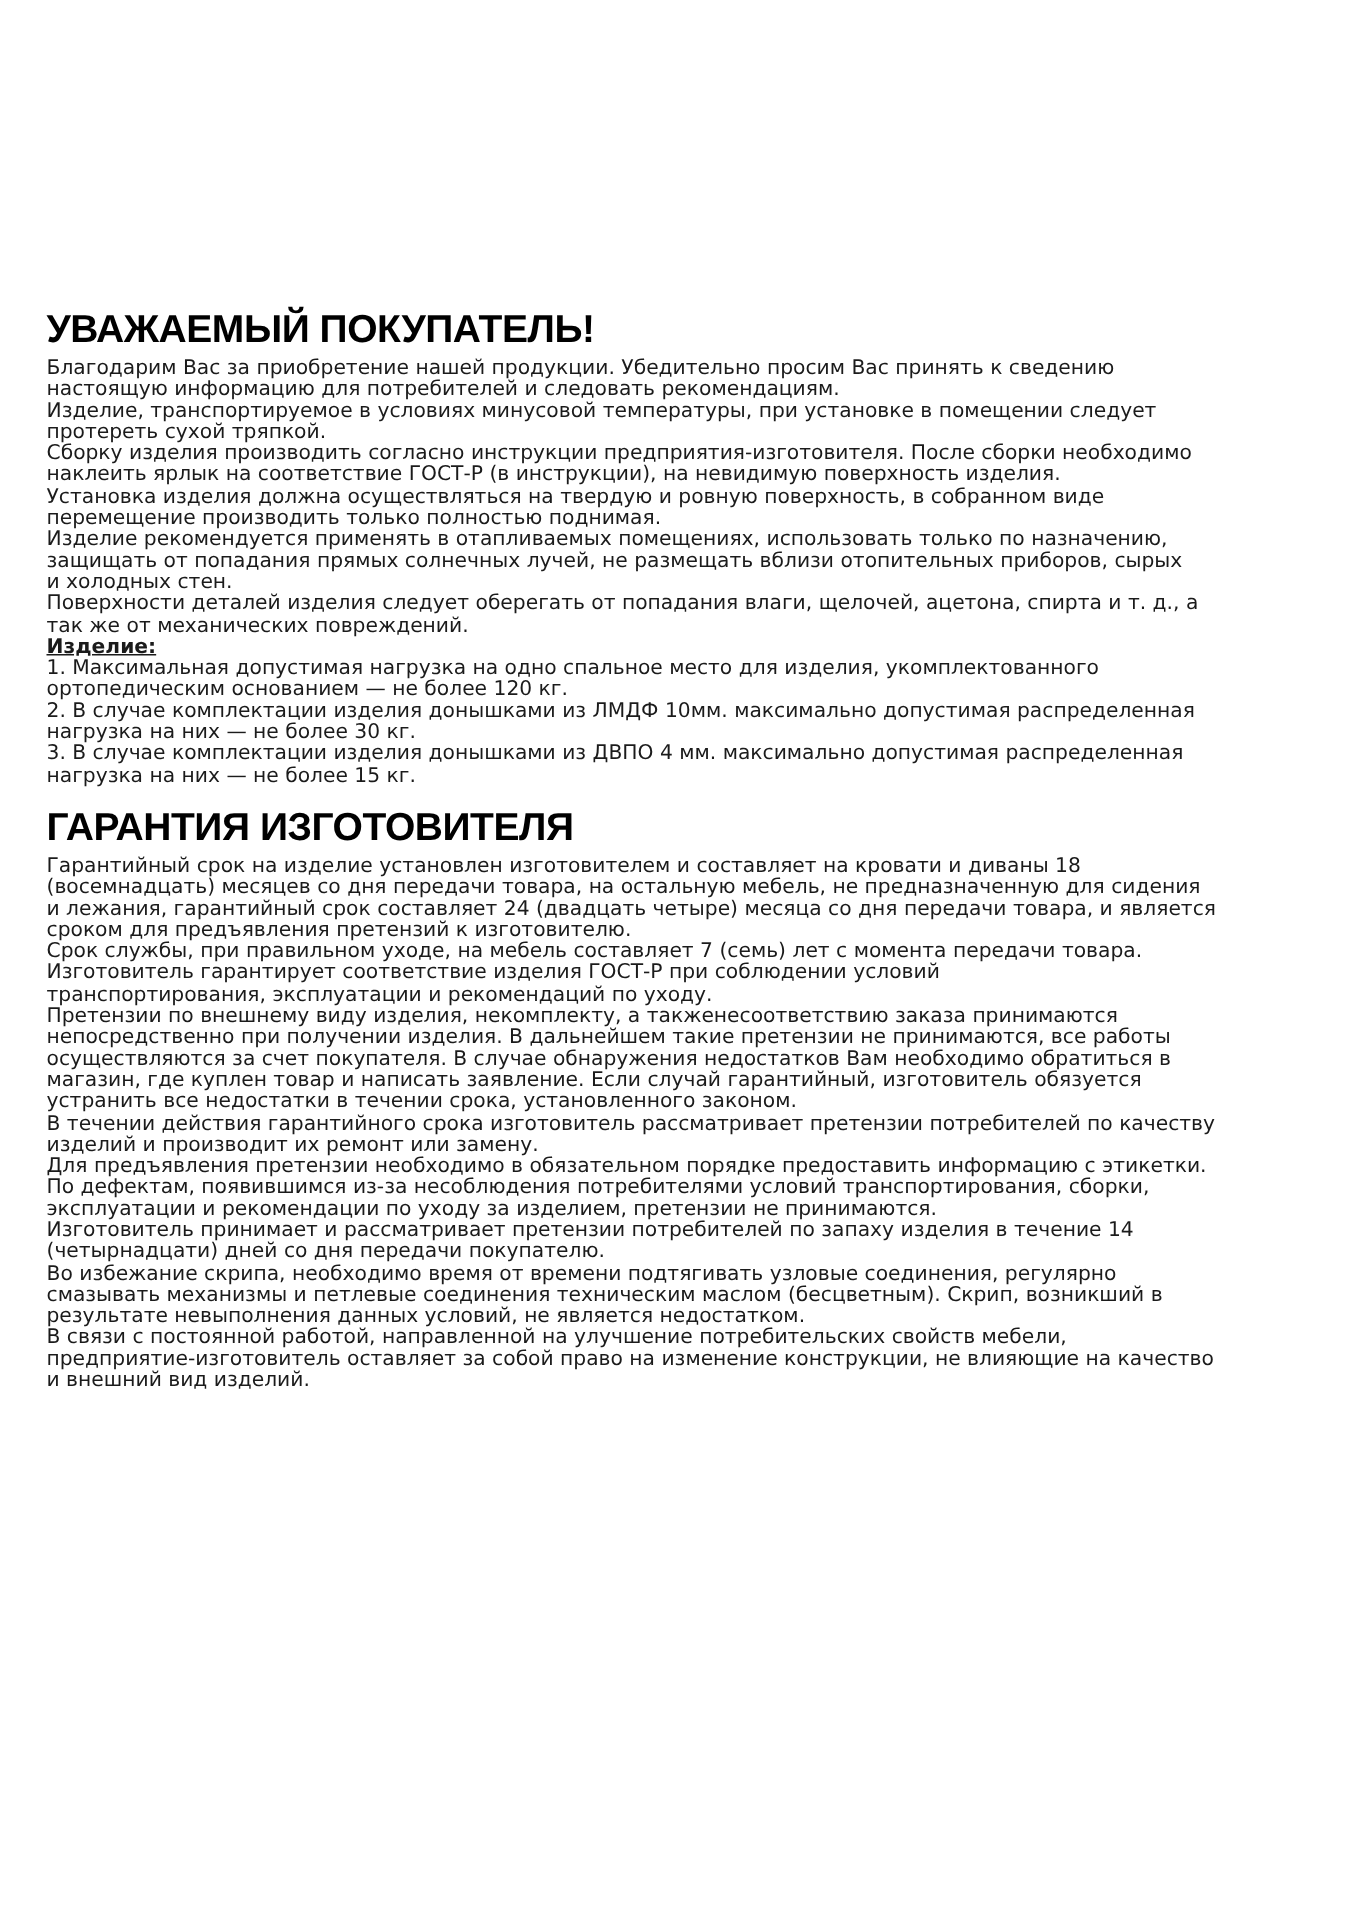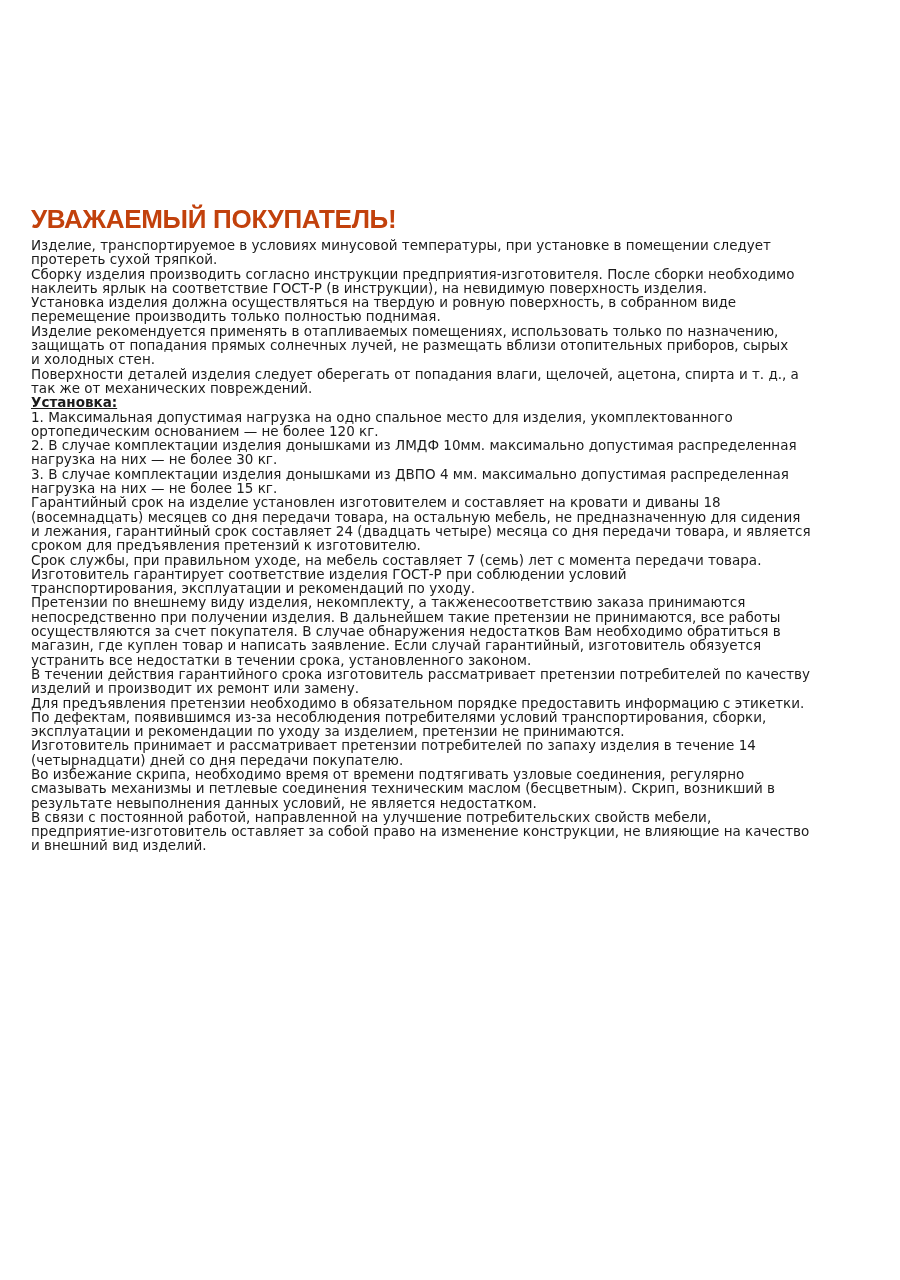--- a/index.html
+++ b/index.html
@@ -12,21 +12,21 @@
     background: #ffffff;
     overflow: hidden;
     font-family: "DejaVu Sans", "Liberation Sans", sans-serif;
     color: #1b1b1b;
   }
   .h {
     font-family: "Liberation Sans", "DejaVu Sans", sans-serif;
     font-size: 26px;
     line-height: 30px;
     font-weight: bold;
-    color: #c2410c;
+    color: #000000;
     letter-spacing: -0.3px;
     margin: 12px 0 4px 0;
     white-space: pre-line;
   }
   .h.first { margin-top: 0; }
   .h.twoline { margin: 14px 0 6px 0; line-height: 29px; }
   .body {
     font-size: 13.5px;
     line-height: 14.3px;
     margin: 0;
@@ -43,44 +43,47 @@
   }
   section { margin: 0; padding: 0; }
 </style>
 </head>
 <body>
 
 <div class="page">
 
   <section>
     <h1 class="h first">УВАЖАЕМЫЙ ПОКУПАТЕЛЬ!</h1>
+    <p class="body">Благодарим Вас за приобретение нашей продукции. Убедительно просим Вас принять к сведению
+настоящую информацию для потребителей и следовать рекомендациям.</p>
   </section>
 
   <section>
     <p class="body">Изделие, транспортируемое в условиях минусовой температуры, при установке в помещении следует
 протереть сухой тряпкой.
 Сборку изделия производить согласно инструкции предприятия-изготовителя. После сборки необходимо
 наклеить ярлык на соответствие ГОСТ-Р (в инструкции), на невидимую поверхность изделия.
 Установка изделия должна осуществляться на твердую и ровную поверхность, в собранном виде
 перемещение производить только полностью поднимая.
 Изделие рекомендуется  применять в отапливаемых помещениях, использовать только по назначению,
 защищать от попадания прямых солнечных лучей, не размещать вблизи отопительных приборов, сырых
 и холодных стен.
 Поверхности деталей изделия следует оберегать от попадания влаги, щелочей, ацетона, спирта и т. д., а
 так же от механических повреждений.</p>
-    <p class="warning-line"><span class="wlabel">Установка:</span></p>
+    <p class="warning-line"><span class="wlabel">Изделие:</span></p>
     <p class="body">1. Максимальная допустимая нагрузка на одно спальное место для изделия, укомплектованного
 ортопедическим основанием — не более 120 кг.
 2. В случае комплектации изделия донышками из ЛМДФ 10мм. максимально допустимая распределенная
 нагрузка на них — не более 30 кг.
 3. В случае комплектации изделия донышками из ДВПО 4 мм. максимально допустимая распределенная
 нагрузка на них — не более 15 кг.</p>
   </section>
 
   <section>
+    <h1 class="h">ГАРАНТИЯ ИЗГОТОВИТЕЛЯ</h1>
     <p class="body">Гарантийный срок на изделие установлен изготовителем и составляет на кровати и диваны 18
 (восемнадцать) месяцев со дня передачи товара, на остальную мебель, не предназначенную для сидения
 и лежания, гарантийный срок составляет 24 (двадцать четыре) месяца со дня передачи товара, и является
 сроком для предъявления претензий к изготовителю.
 Срок службы, при правильном уходе, на мебель составляет 7 (семь) лет с момента передачи товара.
 Изготовитель гарантирует соответствие изделия ГОСТ-Р при соблюдении условий
 транспортирования, эксплуатации и рекомендаций по уходу.
 Претензии по внешнему виду изделия, некомплекту, а такженесоответствию заказа принимаются
 непосредственно при получении изделия. В дальнейшем такие претензии не принимаются, все работы
 осуществляются за счет покупателя. В случае обнаружения недостатков  Вам необходимо обратиться в

